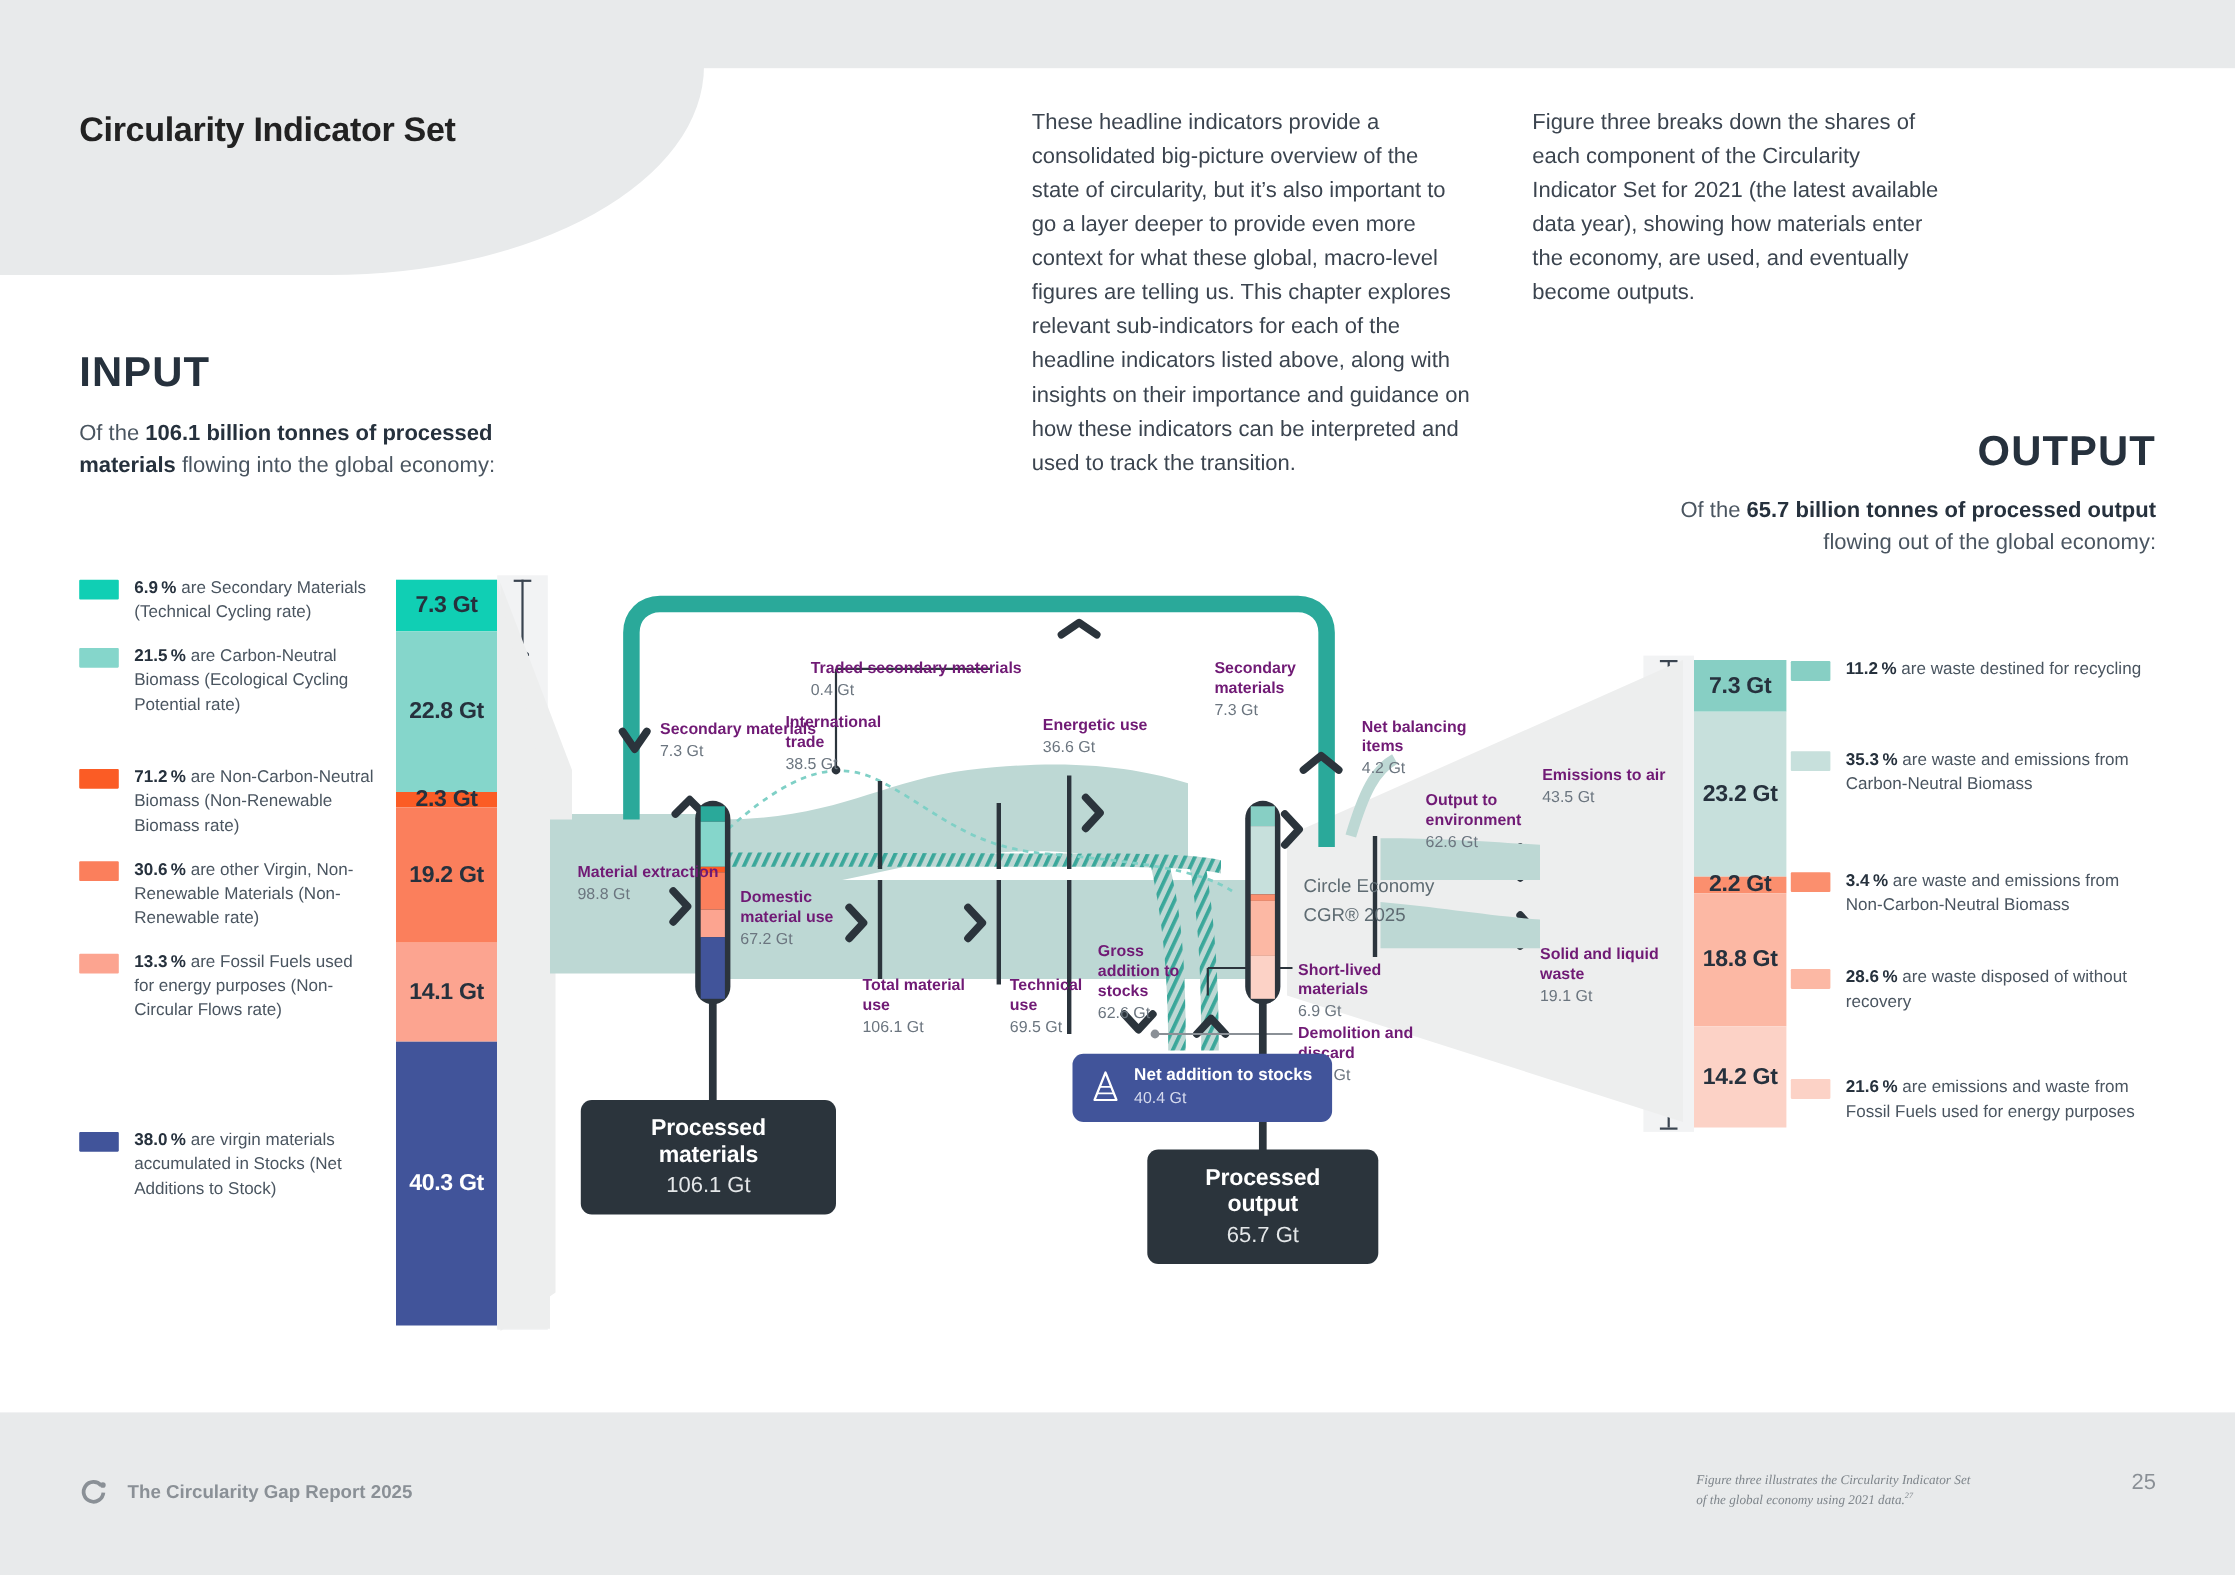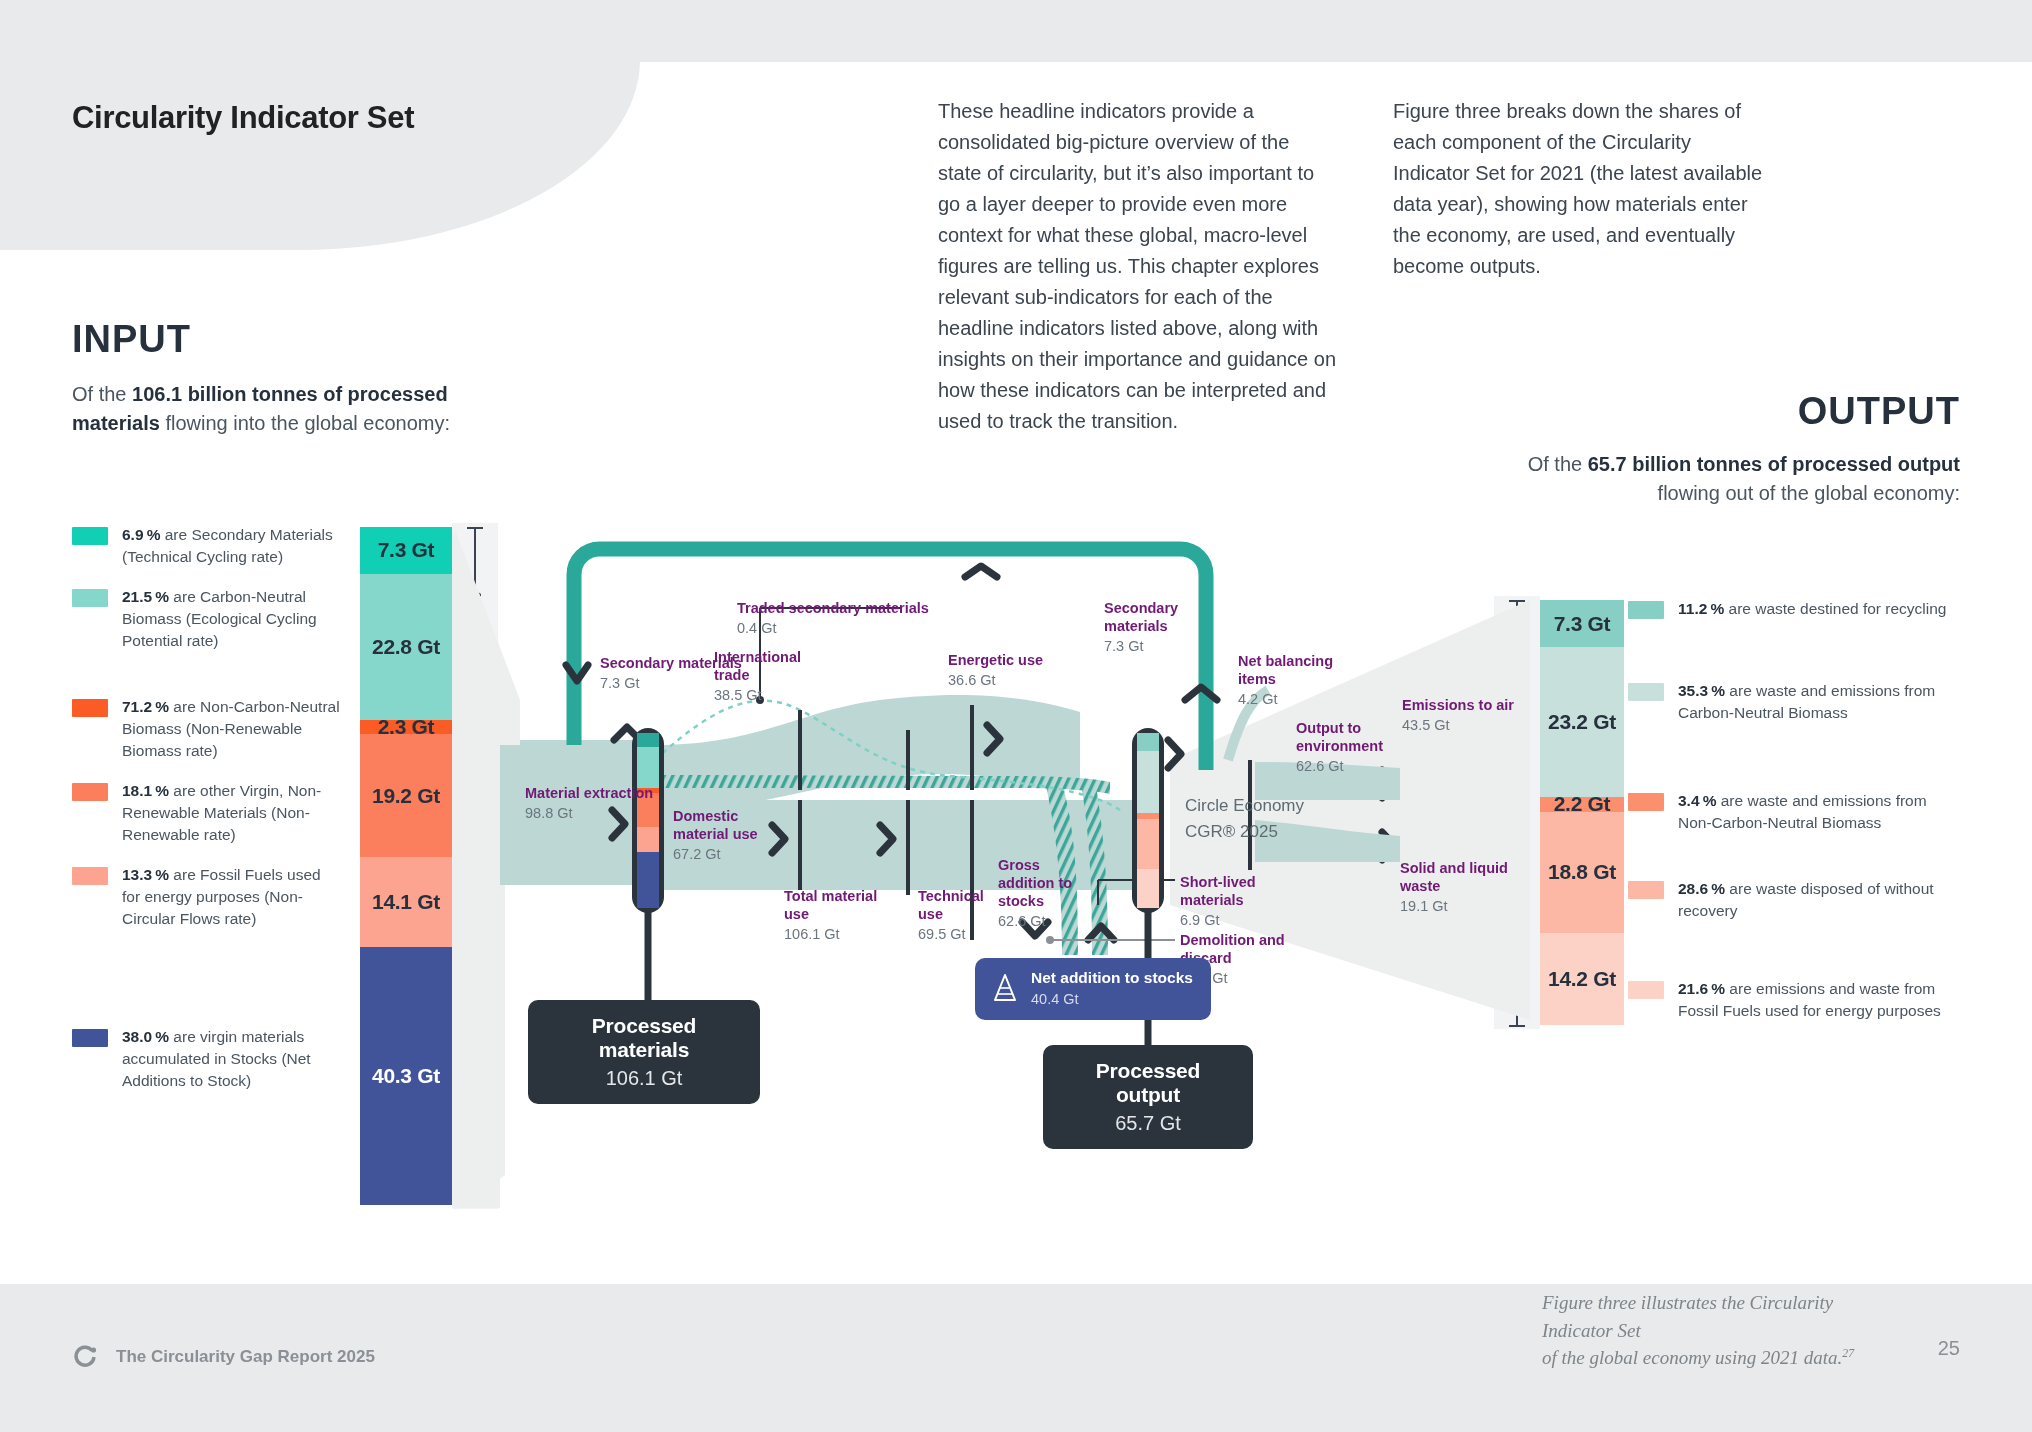--- a/index.html
+++ b/index.html
@@ -88,21 +88,21 @@
   .bluebox{ position:absolute; background:#41549a; border-radius:10px; color:#fff;
             padding:11px 18px 13px 16px; display:flex; align-items:center; gap:12px; }
   .bluebox .t{ font-size:15.5px; font-weight:bold; line-height:1.22; }
   .bluebox .v{ font-size:14.5px; color:#d6dbee; margin-top:3px; font-weight:normal;}
 
   
   .foot-left{ position:absolute; left:72px; bottom:62px; display:flex; align-items:center; gap:18px;}
   .foot-left .txt{ font-size:17px; color:#8a9096; font-weight:bold; }
   .foot-note{ position:absolute; right:150px; bottom:60px; width:340px;
               font-family:"Liberation Serif", serif; font-style:italic;
-              font-size:19px; line-height:1.45; color:#7d848a; }
+              font-size:12px; line-height:1.45; color:#7d848a; }
   .foot-page{ position:absolute; right:72px; bottom:72px; font-size:20px; color:#8a9096;}
   sup{ font-size:0.62em; }
 </style>
 </head>
 <body>
 
 <div class="page">
 
   <div class="topstrip"></div>
   <div class="topstrip2"></div>
@@ -128,21 +128,21 @@
       <div class="lg-item" style="margin-bottom: 44px;">
         <div class="lg-sw" style="background: rgb(133, 214, 203);"></div>
         <div class="lg-tx"><b>21.5 %</b> are Carbon-Neutral Biomass (Ecological Cycling Potential rate)</div>
       </div>
       <div class="lg-item" style="margin-bottom: 18px;">
         <div class="lg-sw" style="background: rgb(251, 92, 37);"></div>
         <div class="lg-tx"><b>71.2 %</b> are Non-Carbon-Neutral Biomass (Non-Renewable Biomass rate)</div>
       </div>
       <div class="lg-item" style="margin-bottom: 18px;">
         <div class="lg-sw" style="background: rgb(251, 127, 92);"></div>
-        <div class="lg-tx"><b>18.1 %</b> are other Virgin, Non-Renewable Materials (Non-Renewable rate)</div>
+        <div class="lg-tx"><b>30.6 %</b> are other Virgin, Non-Renewable Materials (Non-Renewable rate)</div>
       </div>
       <div class="lg-item" style="margin-bottom: 96px;">
         <div class="lg-sw" style="background: rgb(252, 164, 144);"></div>
         <div class="lg-tx"><b>13.3 %</b> are Fossil Fuels used for energy purposes (Non-Circular Flows rate)</div>
       </div>
       <div class="lg-item" style="margin-bottom: 16px;">
         <div class="lg-sw" style="background: rgb(65, 84, 154);"></div>
         <div class="lg-tx"><b>38.0 %</b> are virgin materials accumulated in Stocks (Net Additions to Stock)</div>
       </div>
     </div>

